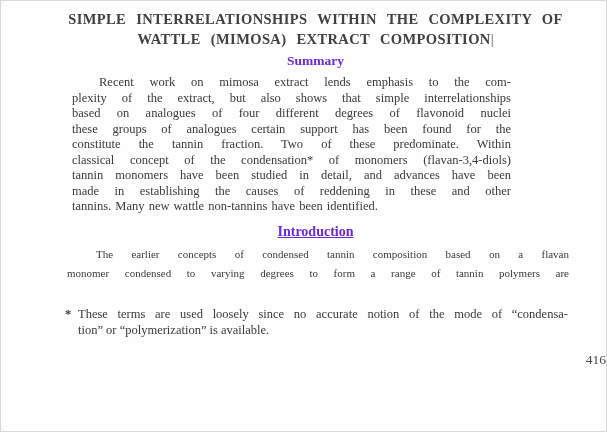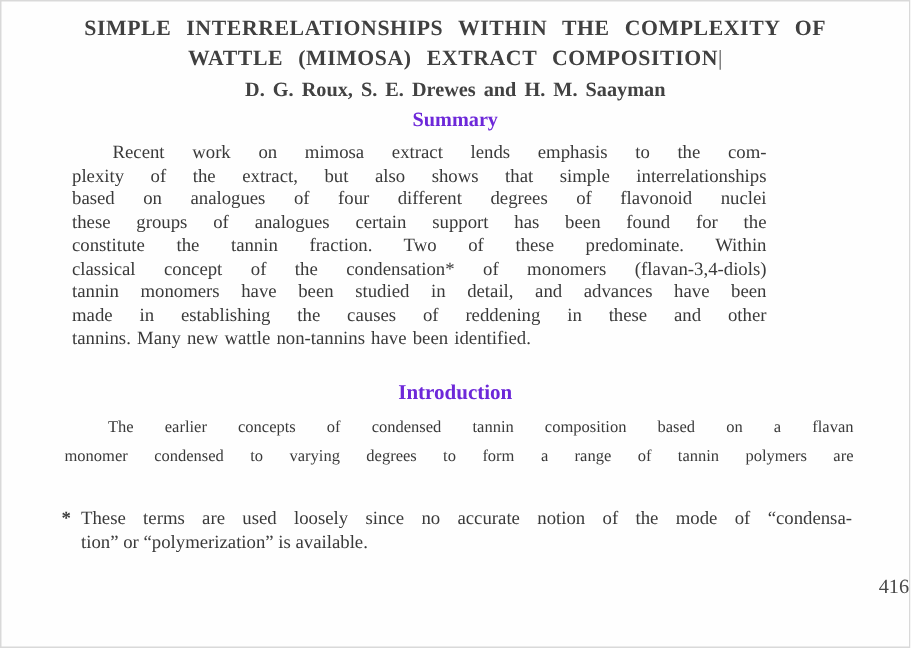--- a/index.html
+++ b/index.html
@@ -11,20 +11,21 @@
     position: relative;
     width: 607px;
     height: 432px;
     box-sizing: border-box;
     background: #fefefe;
     border: 1px solid #d9d9d9;
     font-family: "Liberation Serif", "DejaVu Serif", serif;
     color: #3a3a3a;
     overflow: hidden;
     padding-top: 8px;
+    padding-left: 24px;
   }
   .title {
     text-align: center;
     font-weight: bold;
     font-size: 14.5px;
     line-height: 20px;
     letter-spacing: 0.4px;
     word-spacing: 6px;
     color: #404040;
   }
@@ -56,22 +57,23 @@
     font-size: 12.5px;
     line-height: 15.5px;
     word-spacing: 1px;
   }
   .jline {
     text-align: justify;
     text-align-last: justify;
   }
   .indent-sm { padding-left: 27px; }
   .intro-heading {
-    margin-top: 21px;
+    margin-top: 9px;
     font-size: 14px;
+    text-decoration: underline;
   }
   .intro-block {
     margin: 5px 37px 0 42px;
     font-size: 11px;
     line-height: 19px;
     word-spacing: 1px;
   }
   .indent-md { padding-left: 29px; }
   .footnote {
     margin: 23px 38px 0 40px;
@@ -96,21 +98,20 @@
 </head>
 <body>
 
 <div class="page">
 
   <div class="title">
     <div>SIMPLE INTERRELATIONSHIPS WITHIN THE COMPLEXITY OF</div>
     <div><span>WATTLE (MIMOSA) EXTRACT COMPOSITION</span><span class="cursor-bar">|</span></div>
   </div>
 
-  <div class="authors">D. G. Roux, S. E. Drewes and H. M. Saayman</div>
 
   <div class="section-heading">Summary</div>
 
   <div class="summary-block">
     <div class="jline indent-sm">Recent work on mimosa extract lends emphasis to the com-</div>
     <div class="jline">plexity of the extract, but also shows that simple interrelationships</div>
     <div class="jline">based on analogues of four different degrees of flavonoid nuclei</div>
     <div class="jline">these groups of analogues certain support has been found for the</div>
     <div class="jline">constitute the tannin fraction. Two of these predominate. Within</div>
     <div class="jline">classical concept of the condensation* of monomers (flavan-3,4-diols)</div>

